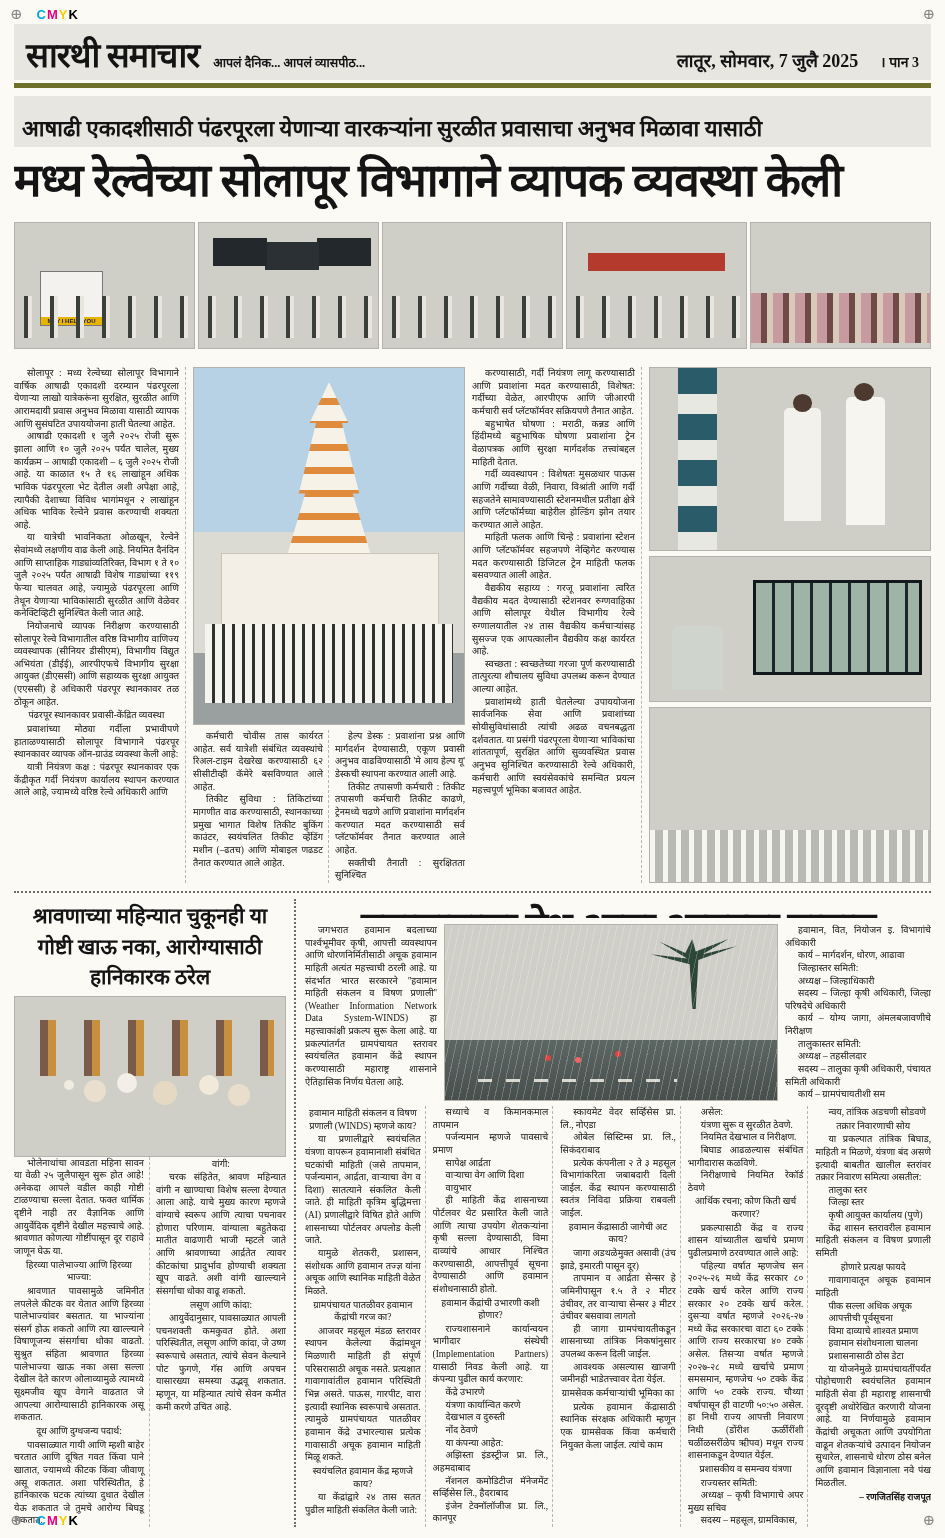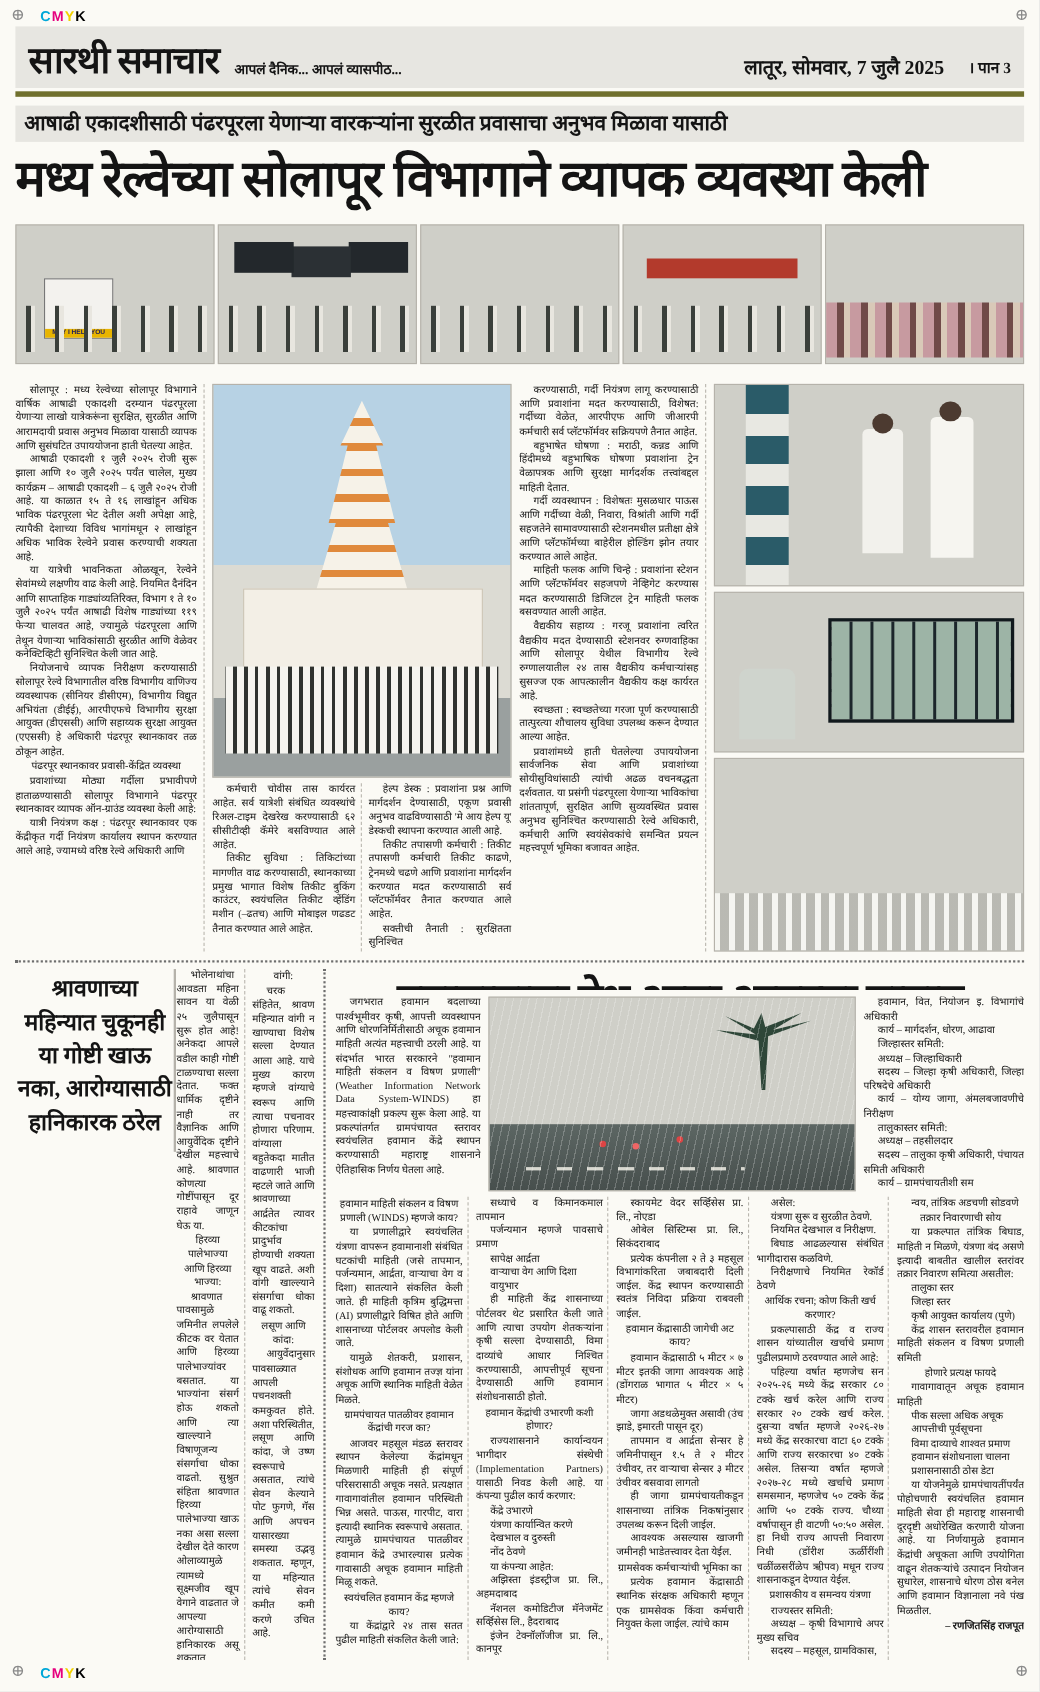--- a/index.html
+++ b/index.html
@@ -12,21 +12,21 @@
   .reg{color:#8a8a8a;font-size:15px;line-height:1}
   .cmyk{font-family:"Liberation Sans",sans-serif;font-weight:700;font-size:13px;letter-spacing:1px}
   .cmyk .c{color:#00a7d8}.cmyk .m{color:#e6007e}.cmyk .y{color:#f2d100}.cmyk .k{color:#000}
   
   .masthead{margin:24px 14px 0;background:#e7e6e1;display:flex;align-items:flex-end;padding:5px 12px 7px;height:44px;}
   .mh-title{font-size:34px;font-weight:900;letter-spacing:-1px;line-height:1}
   .mh-tag{font-size:12.5px;font-weight:700;margin-left:14px;padding-bottom:2px}
   .mh-date{margin-left:auto;font-size:18px;font-weight:700;padding-bottom:1px}
   .mh-page{font-size:14px;font-weight:700;margin-left:22px;padding-bottom:2px}
   .rule{height:5px;background:#70702d;margin:3px 14px 0}
-  .kicker{margin:8px 14px 0;background:#e7e6e1;font-size:19px;font-weight:800;padding:2px 8px 5px;white-space:nowrap;overflow:hidden}
+  .kicker{margin:8px 14px 0;background:#e7e6e1;font-size:22px;font-weight:800;padding:16px 8px 5px;white-space:nowrap;overflow:hidden}
   .headline1{margin:3px 14px 0;font-size:46px;font-weight:900;letter-spacing:-1px;line-height:1.35;white-space:nowrap;overflow:hidden}
   
   .pstrip{margin:10px 14px 0;display:flex;gap:3px;height:127px}
   .pstrip figure{flex:1;margin:0}
   figure.ph{position:relative;overflow:hidden;background:#cfcfc8;border:1px solid #b5b2aa;box-sizing:border-box}
   
   .art1{margin:18px 14px 0;display:flex;gap:7px;height:516px}
   .copy{font-size:9.3px;line-height:1.36;text-align:justify;overflow:hidden}
   .para{margin:0;text-indent:13px}
   .sub{margin:1px 0;font-weight:400;text-align:center;text-indent:0}
@@ -37,21 +37,21 @@
   .undercols{display:flex;gap:6px;flex:1;margin-top:5px}
   .undercols .copy{flex:1}
   .undercols .copy:first-child{border-right:1px dashed #b9b6ae;padding-right:5px}
   .a1c3{width:163px;border-right:1px dashed #b9b6ae;padding-right:6px}
   .a1side{flex:1;display:flex;flex-direction:column;gap:5px}
   .a1side figure{margin:0}
   .sideA{height:184px}.sideB{height:146px}.sideC{flex:1}
   .dotline{margin:8px 14px 6px;border-top:2px dotted #6d6d6d}
   
   .bottom{margin:0 14px;display:flex;height:628px}
-  .foodblk{width:272px;border-right:2px dotted #6d6d6d;padding-right:8px;display:flex;}
+  .foodblk{width:272px;border-right:2px dotted #6d6d6d;padding-right:8px;display:flex;flex-direction:column}
   .headline3{font-size:21px;font-weight:800;text-align:center;line-height:1.45;margin:2px 0 4px}
   .foodphoto{height:166px;margin-bottom:6px}
   .foodcols{display:flex;gap:6px;flex:1}
   .foodcols .copy{flex:1}
   .foodcols .copy:first-child{border-right:1px dashed #b9b6ae;padding-right:5px}
   .weatherblk{flex:1;padding-left:9px;display:flex;flex-direction:column}
   .headline2{font-size:41px;font-weight:900;text-align:center;letter-spacing:-1px;line-height:1.3;margin:2px 0 6px;white-space:nowrap;overflow:hidden}
   .wrow1{display:flex;gap:7px;height:180px}
   .wc1t{width:132px}
   .stormphoto{flex:1}
@@ -281,21 +281,20 @@
             <p class="para">या कंपन्या आहेत:</p>
             <p class="para">अझिस्ता इंडस्ट्रीज प्रा. लि., अहमदाबाद</p>
             <p class="para">नॅशनल कमोडिटीज मॅनेजमेंट सर्व्हिसेस लि., हैदराबाद</p>
             <p class="para">इंजेन टेक्नॉलॉजीज प्रा. लि., कानपूर</p>
           </div>
         <div class="copy">
             <p class="para">स्कायमेट वेदर सर्व्हिसेस प्रा. लि., नोएडा</p>
             <p class="para">ओबेल सिस्टिम्स प्रा. लि., सिकंदराबाद</p>
             <p class="para">प्रत्येक कंपनीला २ ते ३ महसूल विभागांकरिता जबाबदारी दिली जाईल. केंद्र स्थापन करण्यासाठी स्वतंत्र निविदा प्रक्रिया राबवली जाईल.</p>
             <p class="sub">हवामान केंद्रासाठी जागेची अट काय?</p>
-            <p class="para">हवामान केंद्रासाठी ५ मीटर × ७ मीटर इतकी जागा आवश्यक आहे (डोंगराळ भागात ५ मीटर × ५ मीटर)</p>
             <p class="para">जागा अडथळेमुक्त असावी (उंच झाडे, इमारती पासून दूर)</p>
             <p class="para">तापमान व आर्द्रता सेन्सर हे जमिनीपासून १.५ ते २ मीटर उंचीवर, तर वाऱ्याचा सेन्सर ३ मीटर उंचीवर बसवावा लागतो</p>
             <p class="para">ही जागा ग्रामपंचायतीकडून शासनाच्या तांत्रिक निकषांनुसार उपलब्ध करून दिली जाईल.</p>
             <p class="para">आवश्यक असल्यास खाजगी जमीनही भाडेतत्त्वावर देता येईल.</p>
             <p class="sub">ग्रामसेवक कर्मचाऱ्यांची भूमिका का</p>
             <p class="para">प्रत्येक हवामान केंद्रासाठी स्थानिक संरक्षक अधिकारी म्हणून एक ग्रामसेवक किंवा कर्मचारी नियुक्त केला जाईल. त्यांचे काम</p>
           </div>
         <div class="copy">
             <p class="para">असेल:</p>
             <p class="para">यंत्रणा सुरू व सुरळीत ठेवणे.</p>

